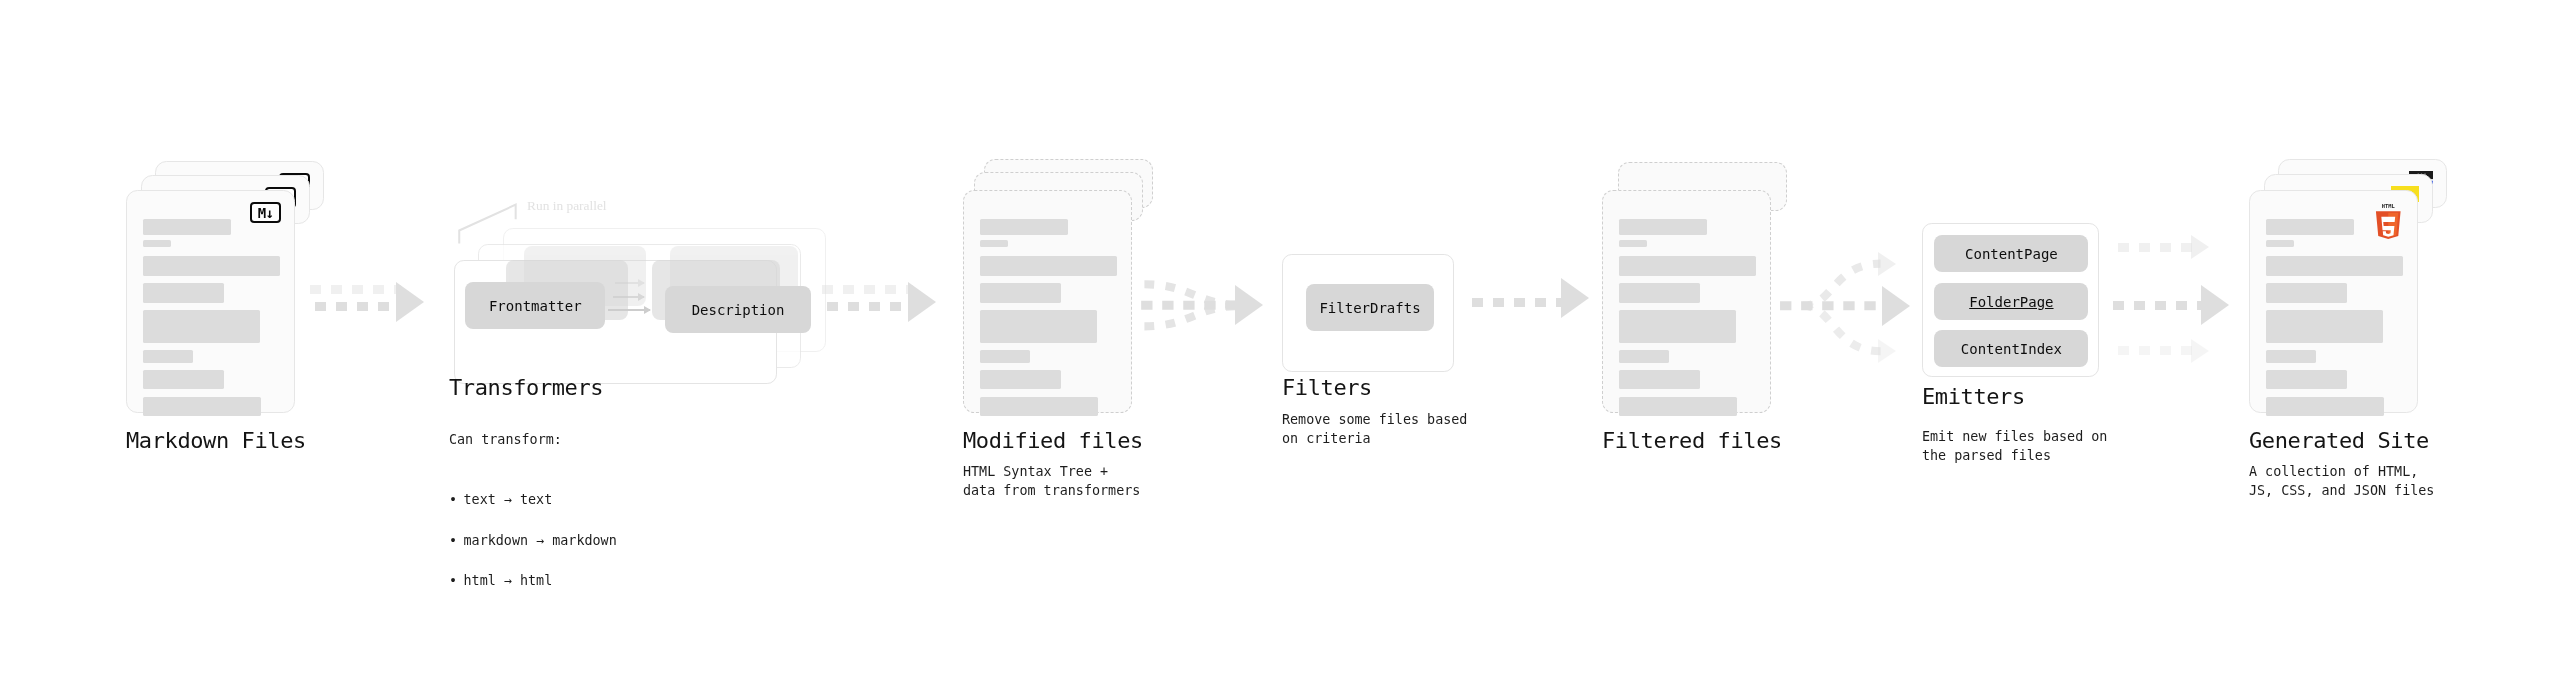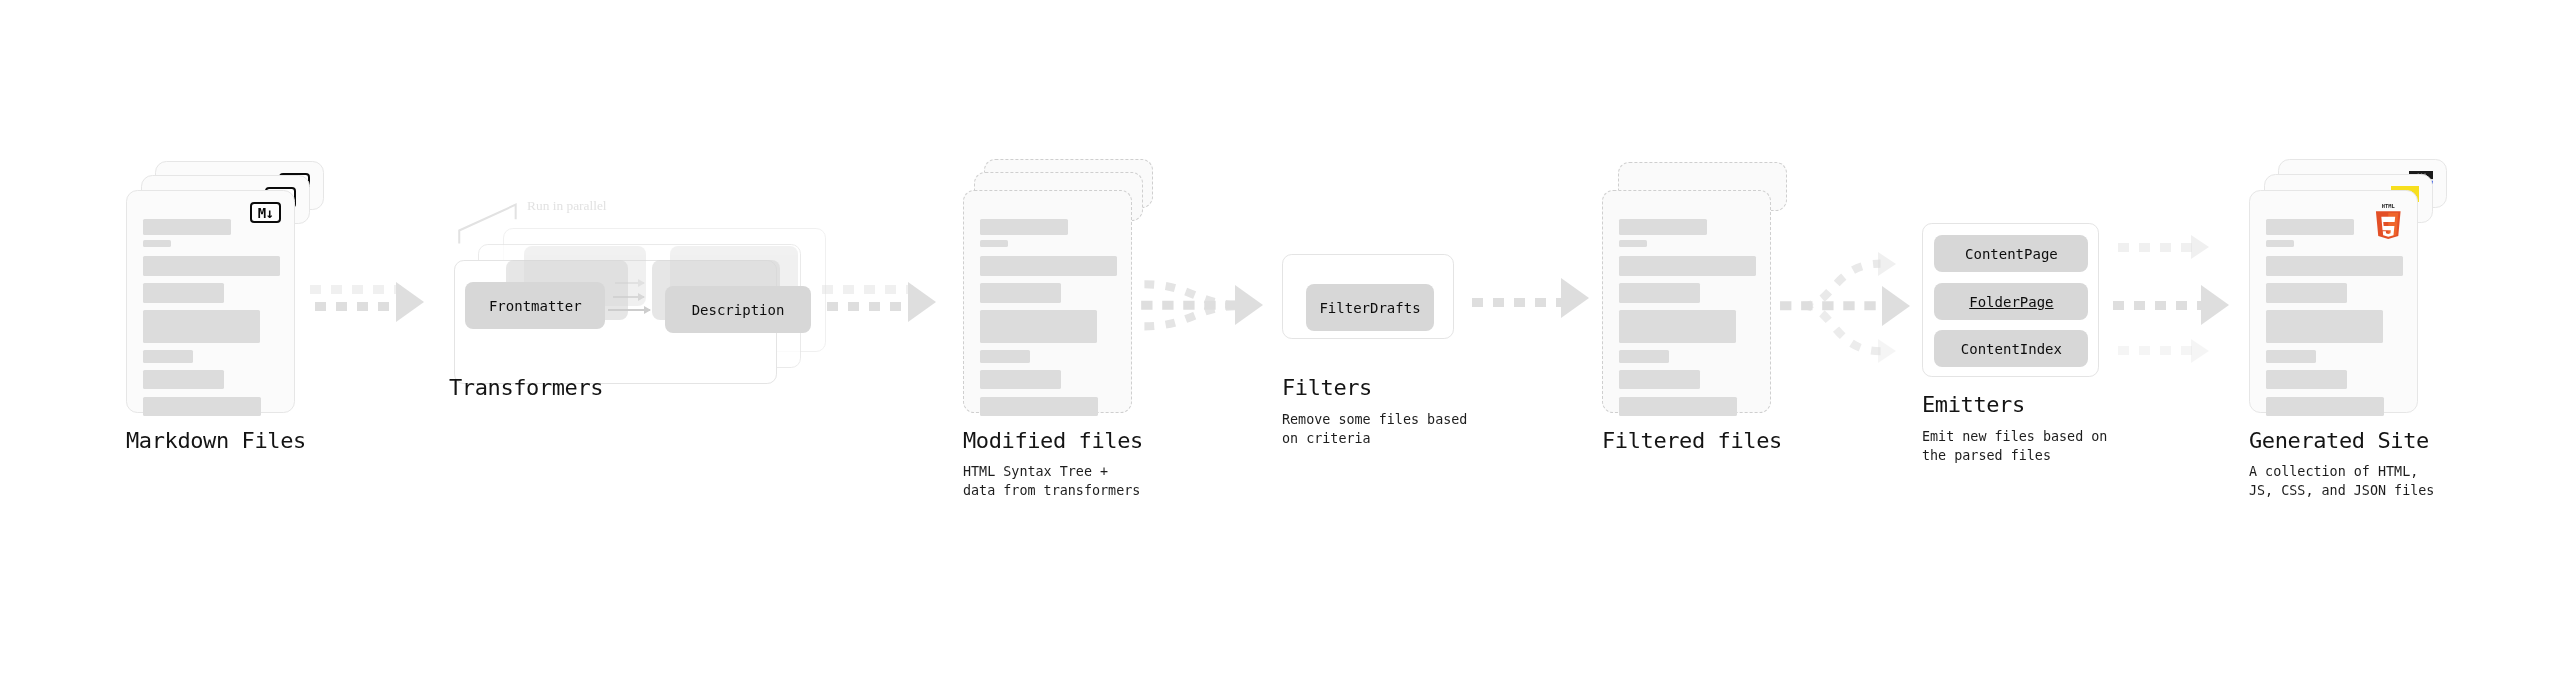--- a/index.html
+++ b/index.html
@@ -170,20 +170,28 @@
     <div class="pill" style="left:203px; top:65px; width:128px; height:60px; opacity:0.6; color:transparent;">Description</div>
 
     <div class="thinarrow" style="left:166px; top:87px; width:29px; opacity:0.4;"></div>
     <div class="thinarrow" style="left:164px; top:101px; width:31px; opacity:0.7;"></div>
     <div class="thinarrow" style="left:159px; top:114px; width:42px;"></div>
 
     <div class="pill" style="left:16.3px; top:87px; width:140px; height:47px;">Frontmatter</div>
     <div class="pill" style="left:216px; top:91px; width:146px; height:47px;">Description</div>
   </div>
   <div class="title" style="left:449px; top:375px;">Transformers</div>
+  <div class="caption list" style="left:449px; top:410px;">
+    <div>Can transform:</div>
+    <ul>
+      <li>text → text</li>
+      <li>markdown → markdown</li>
+      <li>html → html</li>
+    </ul>
+  </div>
 
   <div class="conn" style="left:822px; top:285px; width:130px; height:32.5px;">
     <div class="dashline faint" style="left:0; top:0; width:91px;"></div>
     <div class="dashline" style="left:4.9px; top:17px; width:86px;"></div>
     <div class="arrowhead" style="left:86px; top:-3.3px;"></div>
   </div>
 
   <div class="abs" style="left:963px; top:167px;">
     <div class="doc dashed" style="left:21px; top:-8.1px; height:49px; overflow:hidden;"></div>
     <div class="doc dashed" style="left:10.6px; top:4.9px; height:49px; overflow:hidden;"></div>
@@ -206,21 +214,21 @@
 
   <div class="conn" style="left:1141px; top:260px; width:146px; height:89px;">
     <svg width="146" height="89" viewBox="0 0 180 110">
       <path d="M4 30 C 60 30, 70 55, 118 55" fill="none" stroke="#e4e4e4" stroke-width="10" stroke-dasharray="12 14" stroke-linecap="butt"></path>
       <path d="M4 82 C 60 82, 70 57, 118 57" fill="none" stroke="#e4e4e4" stroke-width="10" stroke-dasharray="12 14" stroke-linecap="butt"></path>
       <line x1="0" y1="56" x2="120" y2="56" stroke="#dedede" stroke-width="11" stroke-dasharray="14 12"></line>
     </svg>
     <div class="arrowhead" style="left:94px; top:25px;"></div>
   </div>
 
-  <div class="stagebox" style="left:1282px; top:254px; width:172px; height:85px;">
+  <div class="stagebox" style="left:1282px; top:254px; width:172px; height:118px;">
     <div class="pill" style="left:23px; top:29px; width:128px; height:47px;">FilterDrafts</div>
   </div>
   <div class="title" style="left:1282px; top:375px;">Filters</div>
   <div class="caption" style="left:1282px; top:410px;">Remove some files based
 on criteria</div>
 
   <div class="conn" style="left:1472px; top:293px; width:130px; height:24.4px;">
     <div class="dashline" style="left:0; top:4.9px; width:91px;"></div>
     <div class="arrowhead" style="left:89px; top:-15.4px;"></div>
   </div>
@@ -251,21 +259,21 @@
     <div class="arrowhead sm faint" style="left:98px; top:23.6px;"></div>
     <div class="arrowhead" style="left:102px; top:58px;"></div>
     <div class="arrowhead sm faint2" style="left:98px; top:111px;"></div>
   </div>
 
   <div class="stagebox" style="left:1922px; top:223px; width:177px; height:154px;text-align:center;">
     <div class="pill" style="left:11.4px; top:11.4px; width:154px; height:37px;">ContentPage</div>
     <div class="pill" style="left:11.4px; top:59px; width:154px; height:37px;text-decoration:underline;">FolderPage</div>
     <div class="pill" style="left:11.4px; top:106px; width:154px; height:37px;">ContentIndex</div>
   </div>
-  <div class="title" style="left:1922px; top:392px;">Emitters</div>
+  <div class="title" style="left:1922px; top:384px;">Emitters</div>
   <div class="caption" style="left:1922px; top:427px;">Emit new files based on
 the parsed files</div>
 
   <div class="conn" style="left:2113px; top:228px; width:146px; height:154px;">
     <div class="dashline faint" style="left:4.9px; top:14.6px; width:75px;"></div>
     <div class="dashline" style="left:0; top:73px; width:91px;"></div>
     <div class="dashline faint2" style="left:4.9px; top:118px; width:75px;"></div>
     <div class="arrowhead sm faint" style="left:78px; top:7.3px;"></div>
     <div class="arrowhead" style="left:88px; top:57px;"></div>
     <div class="arrowhead sm faint2" style="left:78px; top:111px;"></div>

